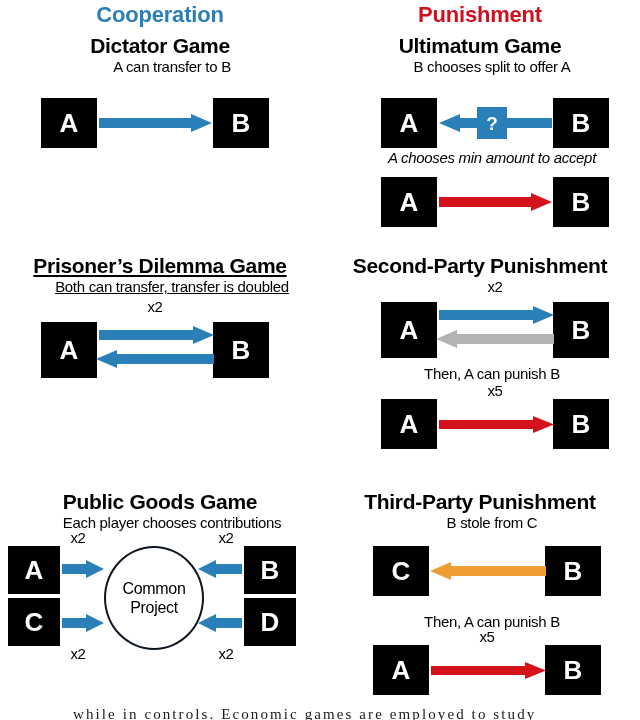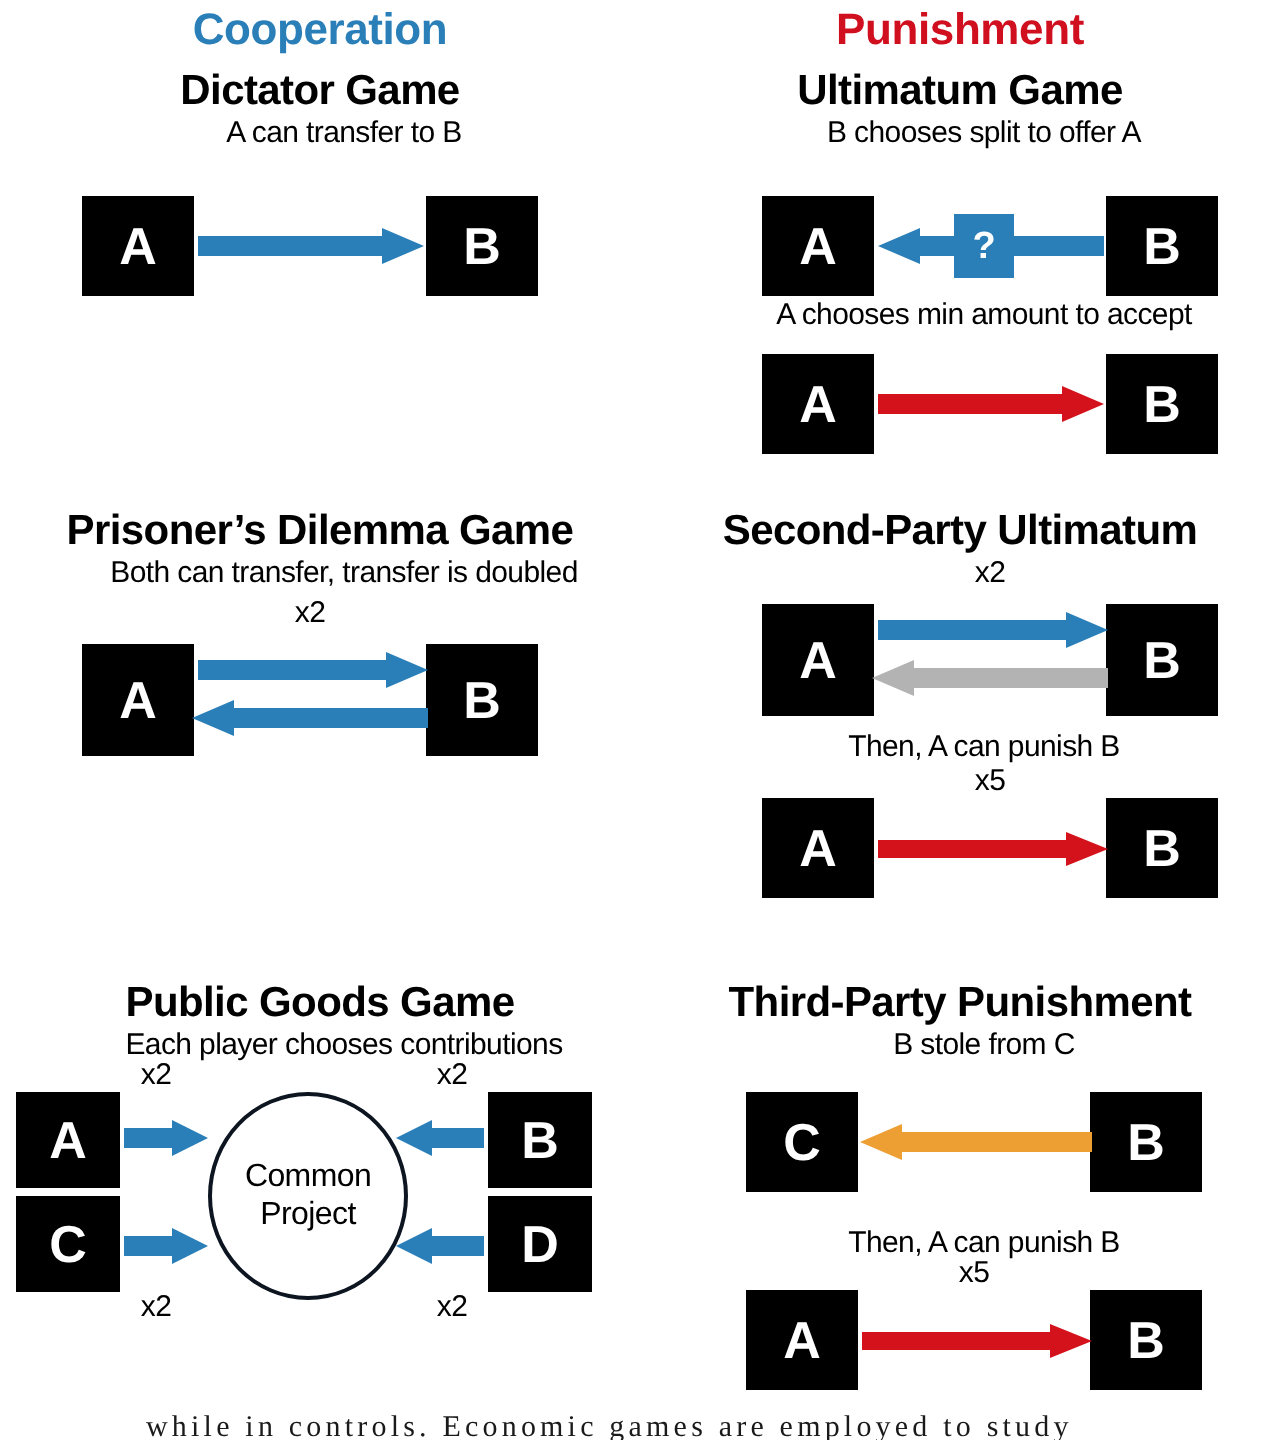--- a/index.html
+++ b/index.html
@@ -121,54 +121,54 @@
     <div class="stage" style="height:68px;">
       <div class="box" style="left:61px;top:22px;width:56px;height:50px;">A</div>
       <div class="box" style="left:233px;top:22px;width:56px;height:50px;">B</div>
       <div class="arrow" style="left:119px;top:38px;">
         <svg width="113" height="18" viewBox="0 0 113 18">
           <path d="M113,4 L21,4 L21,0 L0,9 L21,18 L21,14 L113,14 Z" fill="#2A7FB8"></path>
         </svg>
       </div>
       <div class="qbox" style="left:157px;top:31px;width:30px;height:32px;">?</div>
     </div>
-    <div class="panel-sub" style="margin-top:4px;">A chooses min amount to accept</div>
+    <div class="panel-sub" style="margin-top:4px;font-style:italic;">A chooses min amount to accept</div>
     <div class="stage" style="height:72px;">
       <div class="box" style="left:61px;top:10px;width:56px;height:50px;">A</div>
       <div class="box" style="left:233px;top:10px;width:56px;height:50px;">B</div>
       <div class="arrow" style="left:119px;top:26px;">
         <svg width="113" height="18" viewBox="0 0 113 18">
           <path d="M0,4 L92,4 L92,0 L113,9 L92,18 L92,14 L0,14 Z" fill="#D4121B"></path>
         </svg>
       </div>
     </div>
   </div>
 
-  <div class="panel" style="left:0;top:256px;">
+  <div class="panel" style="left:0;top:256px;text-decoration:underline;">
     <div class="panel-title">Prisoner’s Dilemma Game</div>
     <div class="panel-sub">Both can transfer, transfer is doubled</div>
     <div class="stage" style="height:92px;">
       <div class="box" style="left:41px;top:26px;width:56px;height:56px;">A</div>
       <div class="box" style="left:213px;top:26px;width:56px;height:56px;">B</div>
       <div class="mult" style="left:125px;top:3px;width:60px;">x2</div>
       <div class="arrow" style="left:99px;top:30px;">
         <svg width="115" height="18" viewBox="0 0 115 18">
           <path d="M0,4 L94,4 L94,0 L115,9 L94,18 L94,14 L0,14 Z" fill="#2A7FB8"></path>
         </svg>
       </div>
       <div class="arrow" style="left:96px;top:54px;">
         <svg width="118" height="18" viewBox="0 0 118 18">
           <path d="M118,4 L21,4 L21,0 L0,9 L21,18 L21,14 L118,14 Z" fill="#2A7FB8"></path>
         </svg>
       </div>
     </div>
   </div>
 
   <div class="panel" style="left:320px;top:256px;">
-    <div class="panel-title">Second-Party Ultimatum</div>
+    <div class="panel-title">Second-Party Punishment</div>
     <div class="stage" style="height:86px;">
       <div class="box" style="left:61px;top:26px;width:56px;height:56px;">A</div>
       <div class="box" style="left:233px;top:26px;width:56px;height:56px;">B</div>
       <div class="mult" style="left:145px;top:3px;width:60px;">x2</div>
       <div class="arrow" style="left:119px;top:30px;">
         <svg width="115" height="18" viewBox="0 0 115 18">
           <path d="M0,4 L94,4 L94,0 L115,9 L94,18 L94,14 L0,14 Z" fill="#2A7FB8"></path>
         </svg>
       </div>
       <div class="arrow" style="left:116px;top:54px;">

